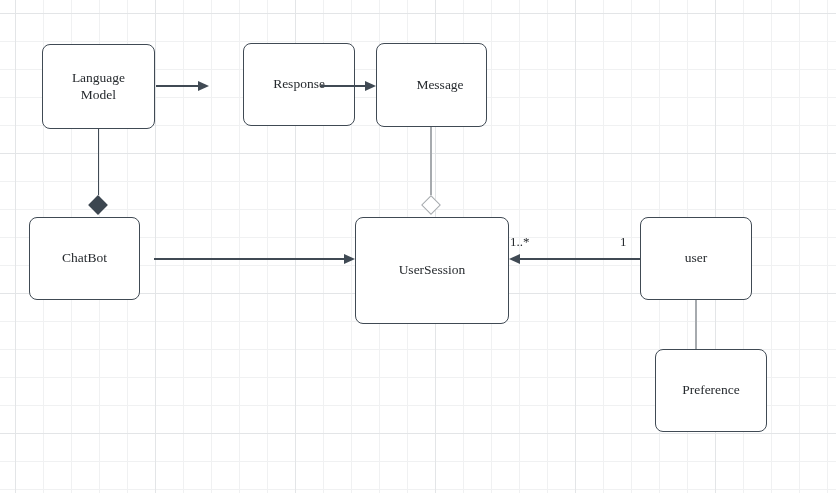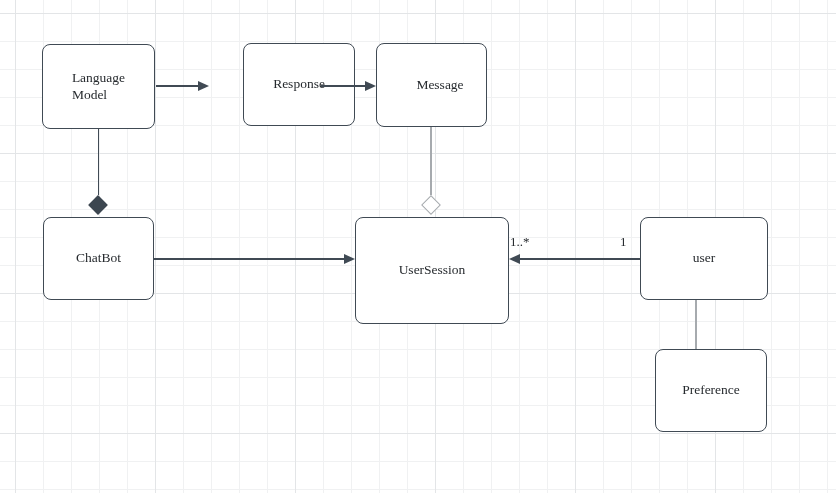--- a/index.html
+++ b/index.html
@@ -29,28 +29,29 @@
     border-radius: 8px;
     display: flex;
     align-items: center;
     justify-content: center;
     box-sizing: border-box;
   }
   .node .label {
     font-size: 13.5px;
     line-height: 1.25;
     color: #262a2e;
+    text-align: center;
     white-space: pre-line;
   }
   #node-language-model { left: 42px;  top: 44px;  width: 113px; height: 85px; }
   #node-response       { left: 202px; top: 43px;  width: 112px; height: 83px; margin-left: 41px; }
   #node-message        { left: 376px; top: 43px;  width: 111px; height: 84px; padding-left: 17px; }
-  #node-chatbot        { left: 43px;  top: 217px; width: 111px; height: 83px; }
+  #node-chatbot        { left: 29px;  top: 217px; width: 111px; height: 83px; }
   #node-user-session   { left: 355px; top: 217px; width: 154px; height: 107px; }
-  #node-user           { left: 640px; top: 217px; width: 128px; height: 83px; }
+  #node-user           { left: 640px; top: 217px; width: 112px; height: 83px; }
   #node-preference     { left: 647px; top: 349px; width: 112px; height: 83px; margin-left: 8px; }
 
   .hline { position: absolute; height: 1.5px; background: #404a54; }
   .vline { position: absolute; width: 1.5px; background: #404a54; }
   .vline.light { background: #a6aaae; }
 
   .arrow-right {
     position: absolute; width: 0; height: 0;
     border-top: 5px solid transparent;
     border-bottom: 5px solid transparent;

